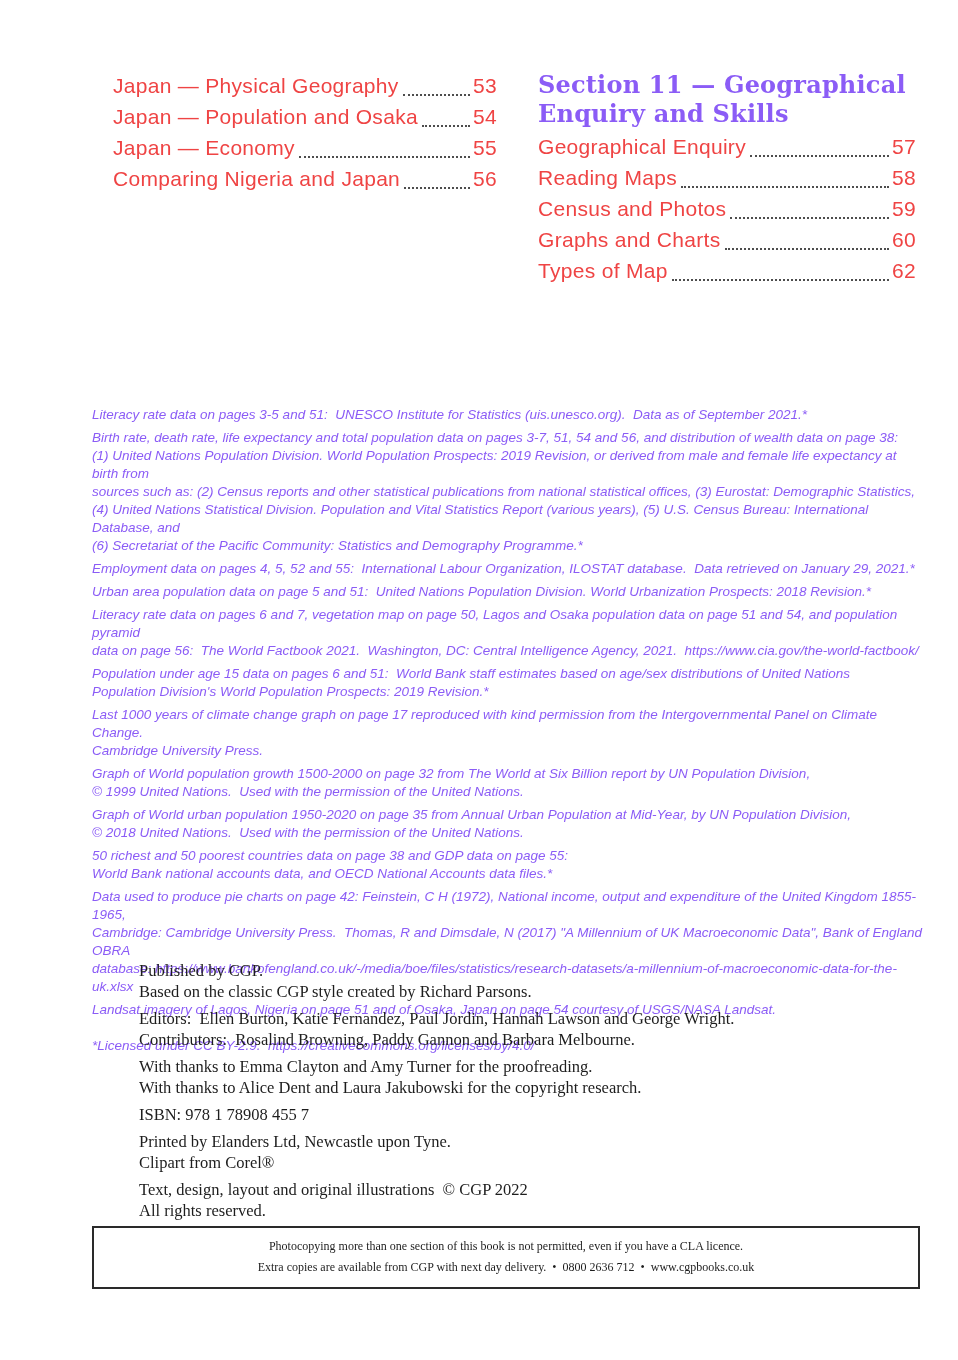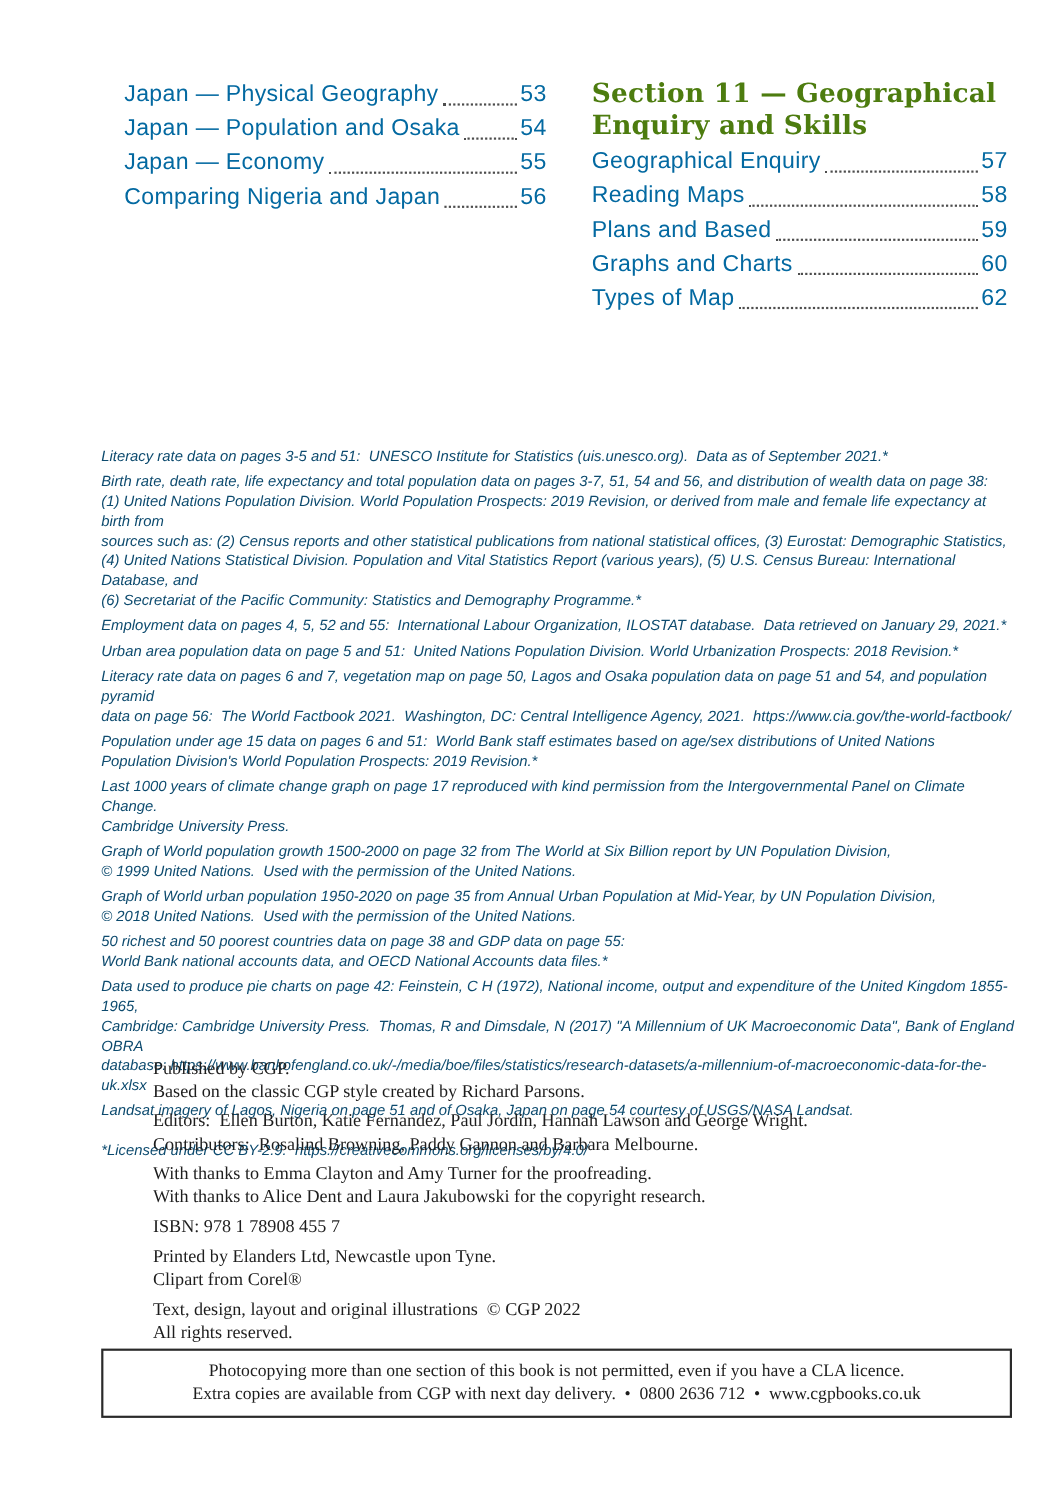--- a/index.html
+++ b/index.html
@@ -27,21 +27,21 @@
     letter-spacing: 0.2px;
   }
 
   .toc-row {
     display: flex;
     align-items: baseline;
     height: 31px;
     font-family: "Liberation Sans", sans-serif;
     font-weight: 300;
     font-size: 21px;
-    color: #0369a1;
+    color: #ef4444;
     letter-spacing: 0.3px;
   }
   .toc-label { white-space: nowrap; }
   .toc-leader {
     flex: 1;
     height: 0;
     align-self: flex-end;
     margin: 0 3px 9px 4px;
     border-bottom: 2px dotted #4d4d4d;
   }
@@ -50,21 +50,21 @@
   
   .credits {
     position: absolute;
     left: 92px;
     top: 406px;
     width: 832px;
     font-family: "Liberation Sans", sans-serif;
     font-style: italic;
     font-size: 13.5px;
     line-height: 18px;
-    color: #0c4a6e;
+    color: #8b5cf6;
   }
   .credits p { margin: 0 0 5px 0; white-space: pre-wrap; }
   .credits p.license-note { margin-top: 18px; }
 
   
   .publication {
     position: absolute;
     left: 92px;
     top: 960px;
     width: 760px;
@@ -79,21 +79,21 @@
   
   .footer-box {
     position: absolute;
     left: 92px;
     top: 1226px;
     width: 804px;
     border: 2px solid #2a2a2a;
     padding: 8px 10px 9px 10px;
     text-align: center;
     font-family: "Liberation Serif", serif;
-    font-size: 16px;
+    font-size: 12px;
     line-height: 21px;
     color: #1d1d1d;
   }
   .footer-box p { margin: 0; white-space: pre-wrap; }
 </style>
 </head>
 <body>
 
 <div class="page">
 
@@ -114,34 +114,34 @@
       <span class="toc-page">55</span>
     </div>
     <div class="toc-row">
       <span class="toc-label">Comparing Nigeria and Japan</span>
       <span class="toc-leader"></span>
       <span class="toc-page">56</span>
     </div>
   </div>
 
   <div class="toc-col toc-col-right">
-    <h2 class="section-title" style="color: #4d7c0f;">Section 11 — Geographical
+    <h2 class="section-title" style="color: #8b5cf6;">Section 11 — Geographical
 Enquiry and Skills</h2>
     <div class="toc-row">
       <span class="toc-label">Geographical Enquiry</span>
       <span class="toc-leader"></span>
       <span class="toc-page">57</span>
     </div>
     <div class="toc-row">
       <span class="toc-label">Reading Maps</span>
       <span class="toc-leader"></span>
       <span class="toc-page">58</span>
     </div>
     <div class="toc-row">
-      <span class="toc-label">Plans and Based</span>
+      <span class="toc-label">Census and Photos</span>
       <span class="toc-leader"></span>
       <span class="toc-page">59</span>
     </div>
     <div class="toc-row">
       <span class="toc-label">Graphs and Charts</span>
       <span class="toc-leader"></span>
       <span class="toc-page">60</span>
     </div>
     <div class="toc-row">
       <span class="toc-label">Types of Map</span>

